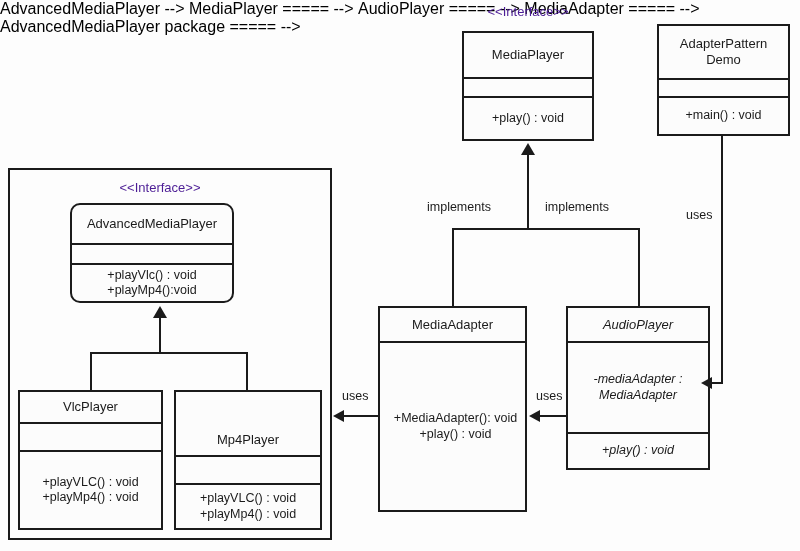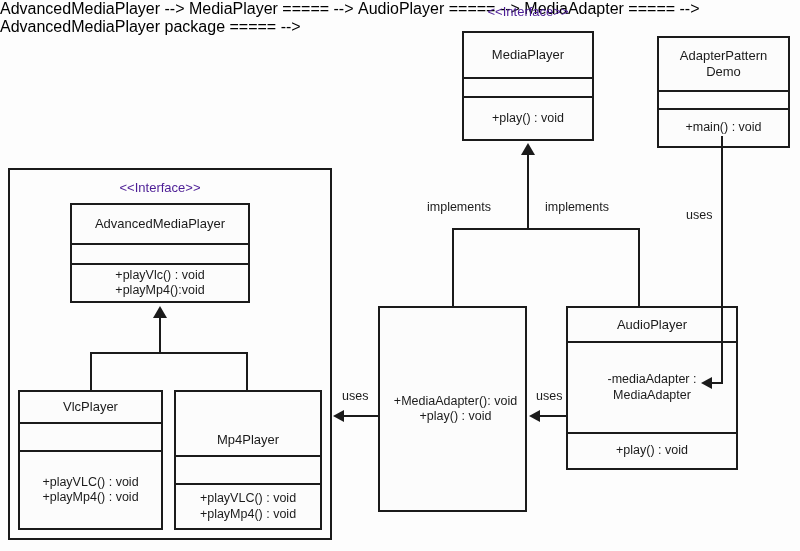--- a/index.html
+++ b/index.html
@@ -111,38 +111,38 @@
     <div class="uml-section sec-name" style="height:44px;">
       <span class="uml-line">MediaPlayer</span>
     </div>
     <div class="uml-section sec-empty" style="height:19px;"></div>
     <div class="uml-section" style="flex:1;">
       <span class="uml-line">+play() : void</span>
     </div>
   </div>
 
   
-  <div class="uml-class" style="left:657px; top:36px; width:133px; height:112px;">
+  <div class="uml-class" style="left:657px; top:24px; width:133px; height:112px;">
     <div class="uml-section sec-name" style="height:52px;">
       <span class="uml-line">AdapterPattern</span>
       <span class="uml-line">Demo</span>
     </div>
     <div class="uml-section sec-empty" style="height:18px;"></div>
     <div class="uml-section" style="flex:1;align-items:center;">
       <span class="uml-line">+main() : void</span>
     </div>
   </div>
 
   
   <div class="package-frame" style="left:8px; top:168px; width:324px; height:372px;"></div>
 
   
   <div class="stereotype" style="left:70px; top:180px; width:180px;">&lt;&lt;Interface&gt;&gt;</div>
 
-  <div class="uml-class" style="left:70px; top:203px; width:180px; height:100px;">
+  <div class="uml-class" style="left:70px; top:203px; width:164px; height:100px;border-radius:10px;">
     <div class="uml-section sec-name" style="height:38px;">
       <span class="uml-line">AdvancedMediaPlayer</span>
     </div>
     <div class="uml-section sec-empty" style="height:20px;"></div>
     <div class="uml-section" style="flex:1;">
       <span class="uml-line">+playVlc() : void</span>
       <span class="uml-line">+playMp4():void</span>
     </div>
   </div>
 
@@ -172,28 +172,31 @@
     </div>
     <div class="uml-section sec-empty" style="height:28px;"></div>
     <div class="uml-section" style="flex:1;">
       <span class="uml-line">+playVLC() : void</span>
       <span class="uml-line">+playMp4() : void</span>
     </div>
   </div>
 
   
   <div class="uml-class" style="left:378px; top:306px; width:149px; height:206px;">
+    <div class="uml-section sec-name" style="height:33px;">
+      <span class="uml-line">MediaAdapter</span>
+    </div>
     <div class="uml-section" style="flex:1;padding-left:8px;">
       <span class="uml-line wrap">+MediaAdapter(): void</span>
       <span class="uml-line">+play() : void</span>
     </div>
   </div>
 
   
-  <div class="uml-class" style="left:566px; top:306px; width:172px; height:164px;">
+  <div class="uml-class" style="left:566px; top:306px; width:144px; height:164px;font-style:italic;">
     <div class="uml-section sec-name" style="height:33px;">
       <span class="uml-line">AudioPlayer</span>
     </div>
     <div class="uml-section" style="height:91px;">
       <span class="uml-line wrap">-mediaAdapter : MediaAdapter</span>
     </div>
     <div class="uml-section" style="flex:1;">
       <span class="uml-line">+play() : void</span>
     </div>
   </div>

